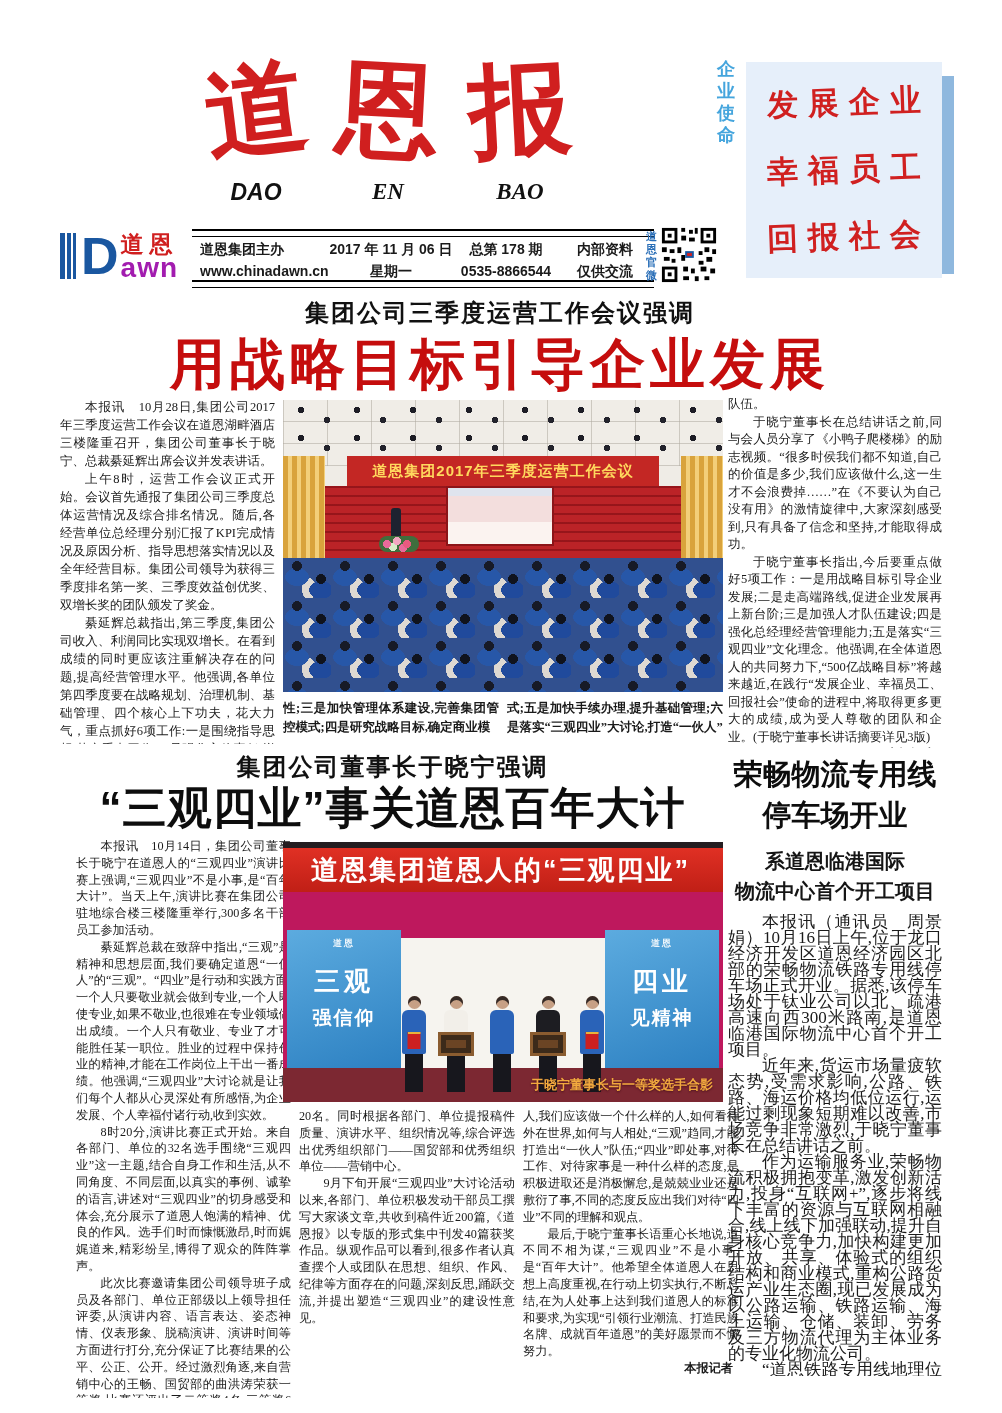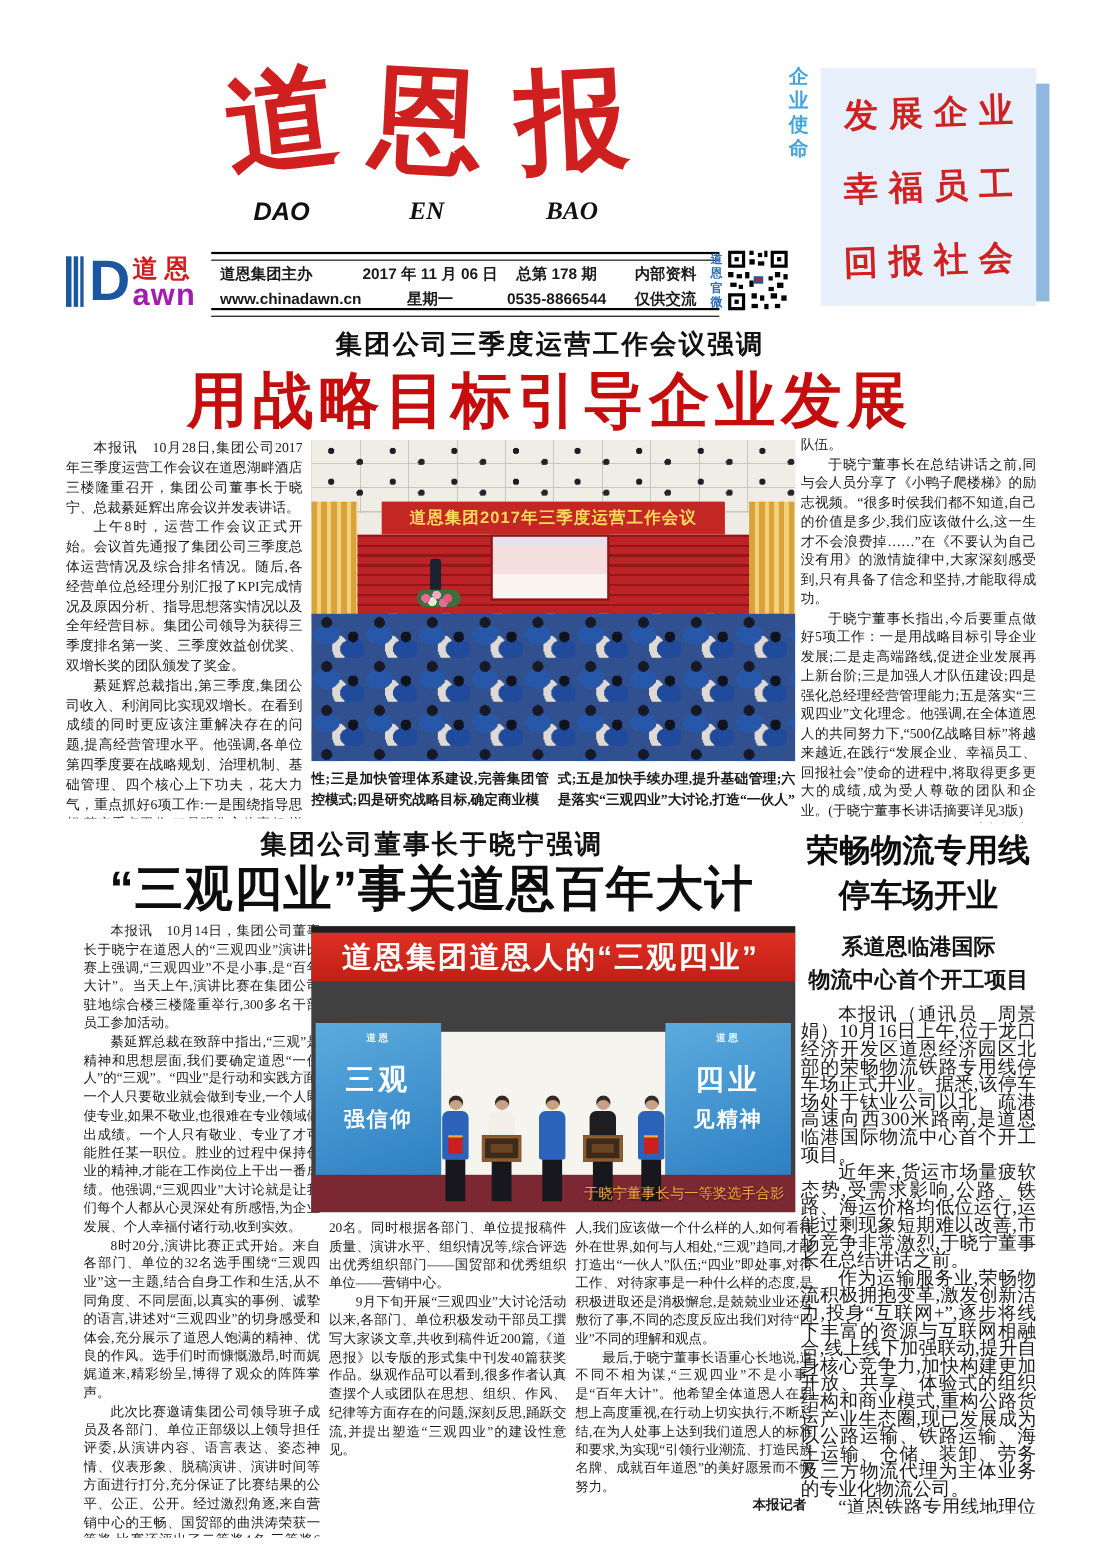--- a/index.html
+++ b/index.html
@@ -97,21 +97,21 @@
     background-image:
       radial-gradient(circle 5px at 14px 8px,#171a26 98%,transparent),
       radial-gradient(circle 5px at 38px 21px,#10131d 98%,transparent),
       radial-gradient(ellipse 12px 9px at 14px 19px,#2757a8 98%,transparent),
       radial-gradient(ellipse 12px 9px at 38px 32px,#204a9c 98%,transparent),
       radial-gradient(ellipse 7px 11px at 26px 31px,#ded9d2 98%,transparent),
       radial-gradient(circle 3px at 26px 25px,#b02030 98%,transparent);
     background-size:48px 40px;}
 
   
-  .photo2{position:absolute;left:283px;top:842px;width:440px;height:260px;overflow:hidden;background:#404040;}
+  .photo2{position:absolute;left:283px;top:842px;width:440px;height:260px;overflow:hidden;background:#be185d;}
   .p2-top{position:absolute;left:0;top:0;right:0;height:6px;background:#241d20;}
   .p2-banner{position:absolute;left:0;top:6px;right:0;height:44px;background:linear-gradient(#e03024,#c01f16);
     color:#fff;font-weight:bold;font-size:27px;line-height:44px;letter-spacing:2px;padding-left:28px;
     white-space:nowrap;overflow:hidden;}
   .p2-wall{position:absolute;left:118px;top:96px;width:204px;height:138px;background:#f6f4ef;}
   .p2-panel{position:absolute;top:88px;width:114px;height:148px;color:#fff;text-align:center;
     background:linear-gradient(160deg,#5cabdf,#2a7ec0);}
   .p2-panel.left{left:4px;} .p2-panel.right{left:322px;}
   .p2-logo{font-size:9px;font-weight:bold;opacity:.9;margin-top:7px;letter-spacing:2px;}
   .p2-big{font-size:26px;font-weight:bold;letter-spacing:4px;margin-top:14px;}
@@ -119,21 +119,21 @@
   .p2-floor{position:absolute;left:0;bottom:0;right:0;height:34px;background:#7c2832;}
   .fig{position:absolute;bottom:10px;width:26px;}
   .fig .head{width:13px;height:13px;border-radius:50%;background:#c7a085;margin:0 auto;box-shadow:inset 0 4px 0 #352a26;}
   .fig .torso{width:24px;height:44px;border-radius:6px 6px 2px 2px;margin:1px auto 0;}
   .fig .legs{width:18px;height:38px;background:#17171d;margin:0 auto;}
   .fig .item{position:absolute;left:50%;transform:translateX(-50%);top:36px;}
   .item.cert{width:13px;height:17px;background:#cc2020;box-shadow:inset 0 2px 0 #e8b23a;}
   .item.board{width:36px;height:24px;background:#6b4424;box-shadow:inset 0 0 0 3px #8a5c30, inset 0 0 0 8px #3c2a1a;}
   .f1{left:118px;} .f2{left:160px;} .f3{left:206px;} .f4{left:252px;} .f5{left:296px;}
   .t-blue{background:#2a63b8;} .t-white{background:#f2efe9;} .t-black{background:#1d1d22;}
-  .p2-caption{position:absolute;right:10px;bottom:8px;color:#f2a93e;font-weight:normal;font-size:13px;
+  .p2-caption{position:absolute;right:10px;bottom:8px;color:#f2a93e;font-weight:bold;font-size:13px;
     font-family:"Liberation Sans","DejaVu Sans",sans-serif;text-shadow:0 1px 2px rgba(60,10,20,.7);}
 </style>
 </head>
 <body>
 
 <div class="page">
 
   <div class="masthead">
     <div class="mast-char">
       <span class="mast-cn">道</span>

